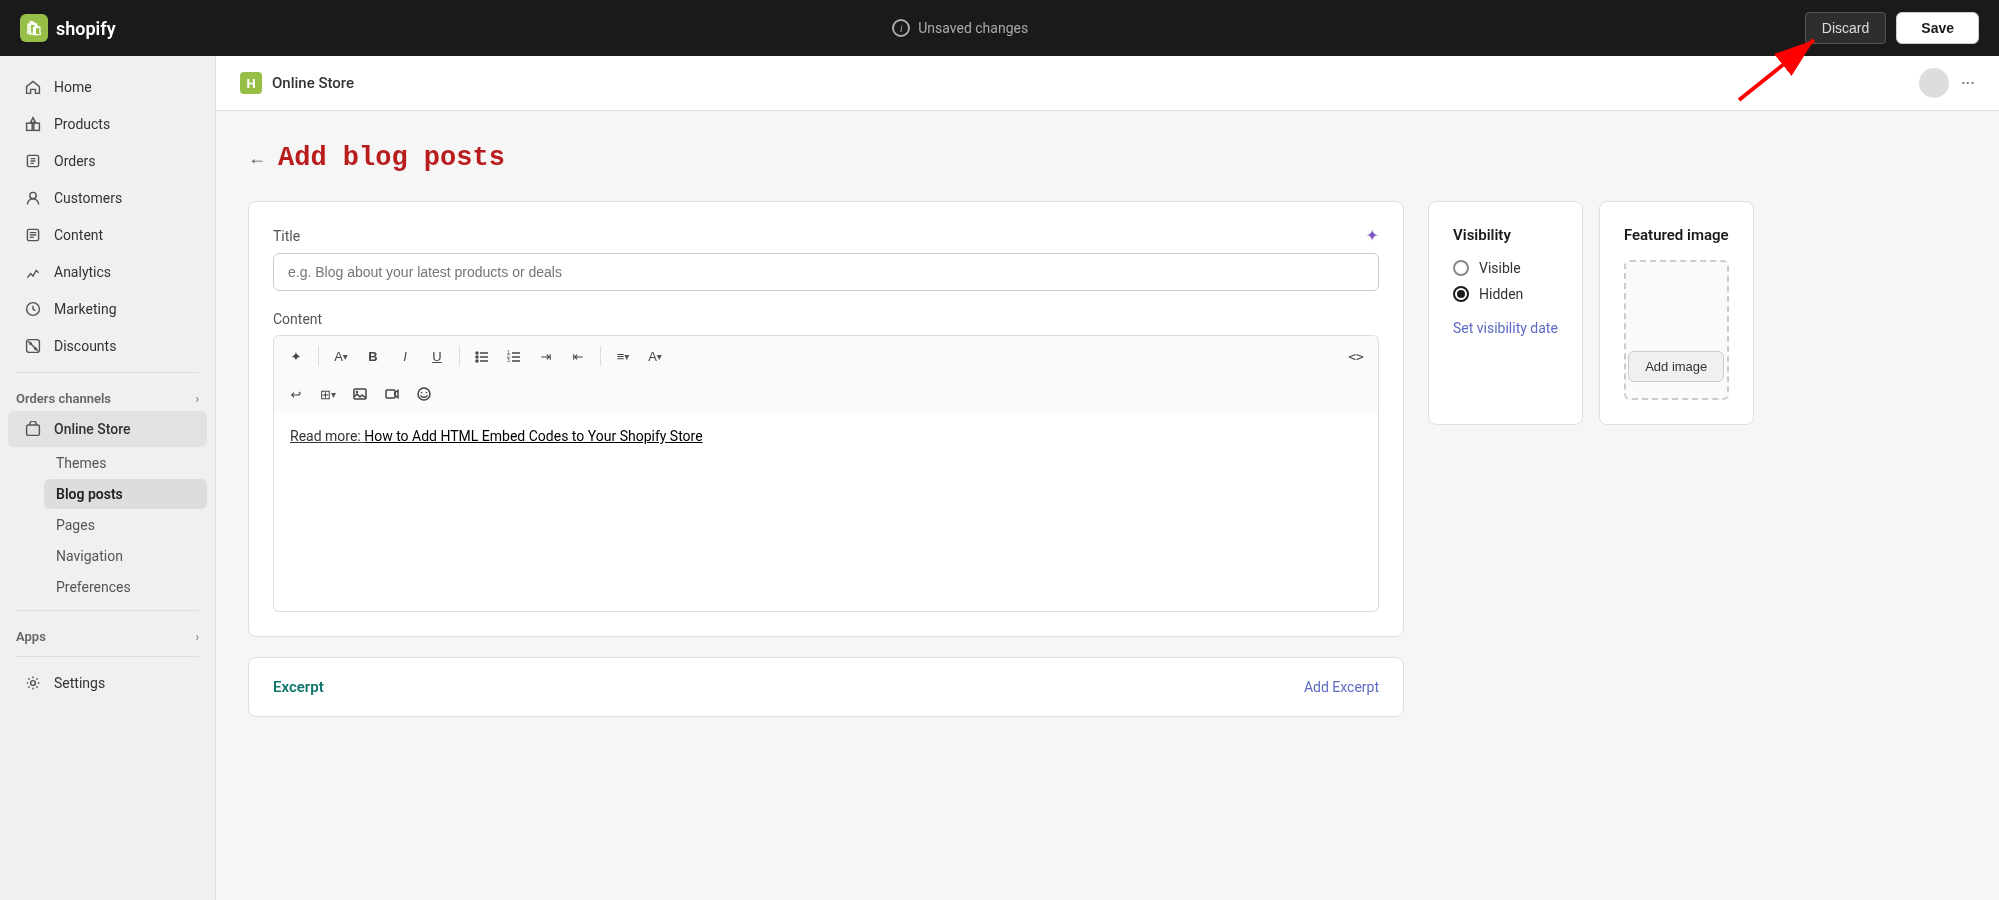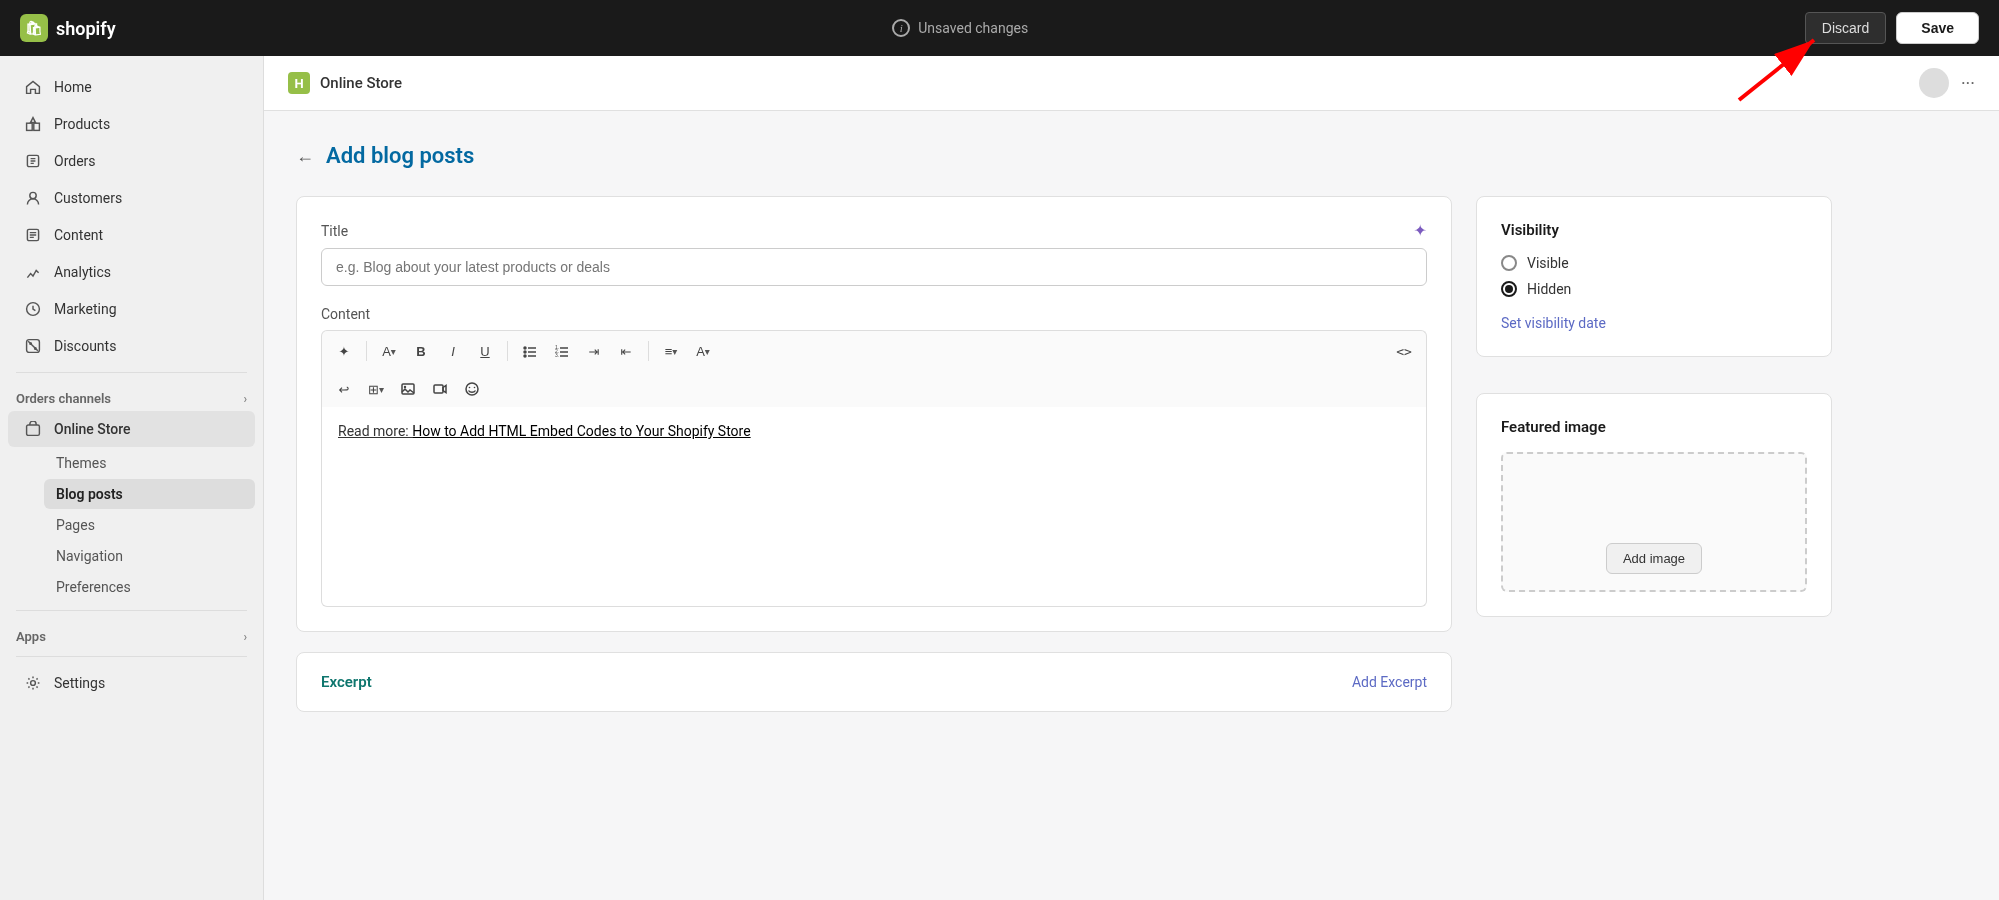--- a/index.html
+++ b/index.html
@@ -93,21 +93,21 @@
 
     
     .main-layout {
       display: flex;
       flex: 1;
       overflow: hidden;
     }
 
     
     .sidebar {
-      width: 264px;
+      width: 216px;
       background: #f0f0f0;
       border-right: 1px solid #ddd;
       display: flex;
       flex-direction: column;
       overflow-y: auto;
       flex-shrink: 0;
     }
     .sidebar-nav {
       padding: 12px 0;
     }
@@ -230,43 +230,44 @@
       gap: 12px;
       margin-bottom: 28px;
     }
     .back-arrow {
       font-size: 18px;
       color: #555;
       cursor: pointer;
       text-decoration: none;
     }
     .page-title {
-      font-size: 22px;
+      font-size: 27px;
       font-weight: 600;
-      color: #0369a1;
+      color: #b91c1c;
+      font-family: Liberation Mono, monospace;
     }
 
     
     .two-col {
       display: flex;
       gap: 24px;
       align-items: flex-start;
     }
     .col-main {
       flex: 1;
       display: flex;
       flex-direction: column;
       gap: 20px;
     }
     .col-side {
       width: 356px;
       flex-shrink: 0;
       display: flex;
-      flex-direction: column;
-      gap: 36px;
+      flex-direction: row;
+      gap: 16px;
     }
 
     
     .card {
       background: white;
       border-radius: 8px;
       border: 1px solid #e0e0e0;
       padding: 24px;
     }
     .card-label {

